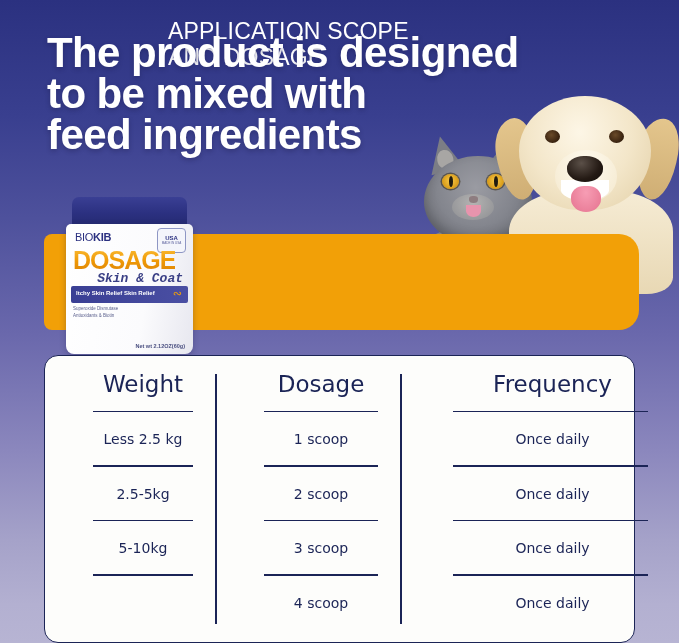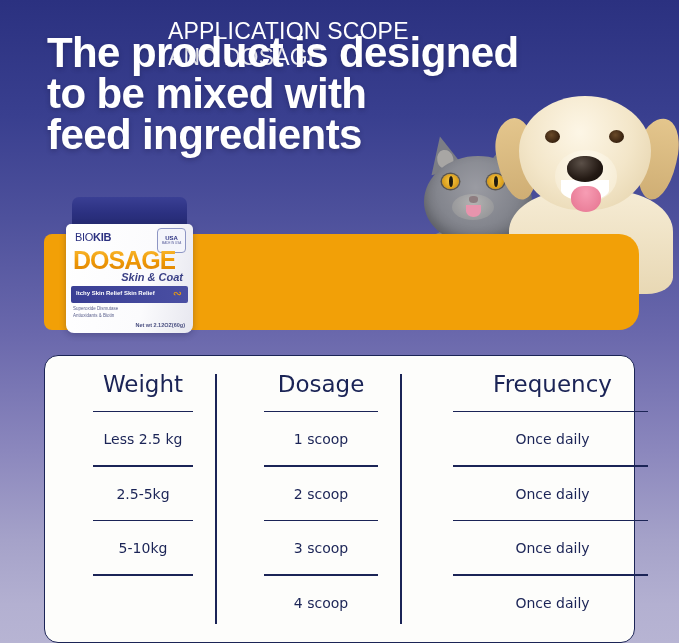--- a/index.html
+++ b/index.html
@@ -200,21 +200,21 @@
     width: 133px;
     height: 134px;
     z-index: 22;
   }
   .jar-cap {
     position: absolute; left: 9px; top: 0; width: 115px; height: 30px;
     background: linear-gradient(180deg, #3a3f94 0%, #2b3080 55%, #242a70 100%);
     border-radius: 7px 7px 4px 4px;
   }
   .jar-body {
-    position: absolute; left: 3px; top: 27px; width: 127px; height: 109px;
+    position: absolute; left: 3px; top: 27px; width: 127px; height: 130px;
     background: linear-gradient(100deg, #ffffff 0%, #fbfbfd 62%, #e7e7ef 100%);
     border-radius: 5px 5px 8px 8px;
     box-shadow: 0 2px 6px rgba(30,30,70,0.3);
     overflow: hidden;
   }
   .jar-brand {
     position: absolute; left: 9px; top: 7px;
     font-size: 11px; font-weight: bold; color: #2b3080; letter-spacing: -0.3px;
   }
   .jar-brand .lite { font-weight: normal; }
@@ -228,21 +228,21 @@
   .usa-badge .u1 { font-size: 6px; font-weight: bold; color: #2b3080; line-height: 1; }
   .usa-badge .u2 { font-size: 3px; color: #5a5f9c; line-height: 1.1; margin-top: 1px; }
   .jar-product {
     position: absolute; left: 7px; top: 22px;
     font-size: 25px; font-weight: bold; letter-spacing: -1px;
     background: linear-gradient(180deg, #fbbf3c 0%, #f09a06 50%, #d97f05 100%);
     -webkit-background-clip: text; background-clip: text; color: transparent;
   }
   .jar-sub {
     position: absolute; right: 10px; top: 47px;
-    font-size: 11px; font-weight: bold; color: #3a3f85; font-style: italic;
+    font-size: 13px; font-weight: bold; color: #3a3f85; font-style: italic; font-family: Liberation Mono, monospace;
   }
   .jar-strip {
     position: absolute; left: 5px; top: 62px; width: 117px; height: 17px;
     background: linear-gradient(90deg, #3a3f94 0%, #4a4fa3 100%);
     border-radius: 2px;
   }
   .jar-strip-text {
     position: absolute; left: 5px; top: 4px;
     font-size: 6px; font-weight: bold; color: #ffffff;
   }

